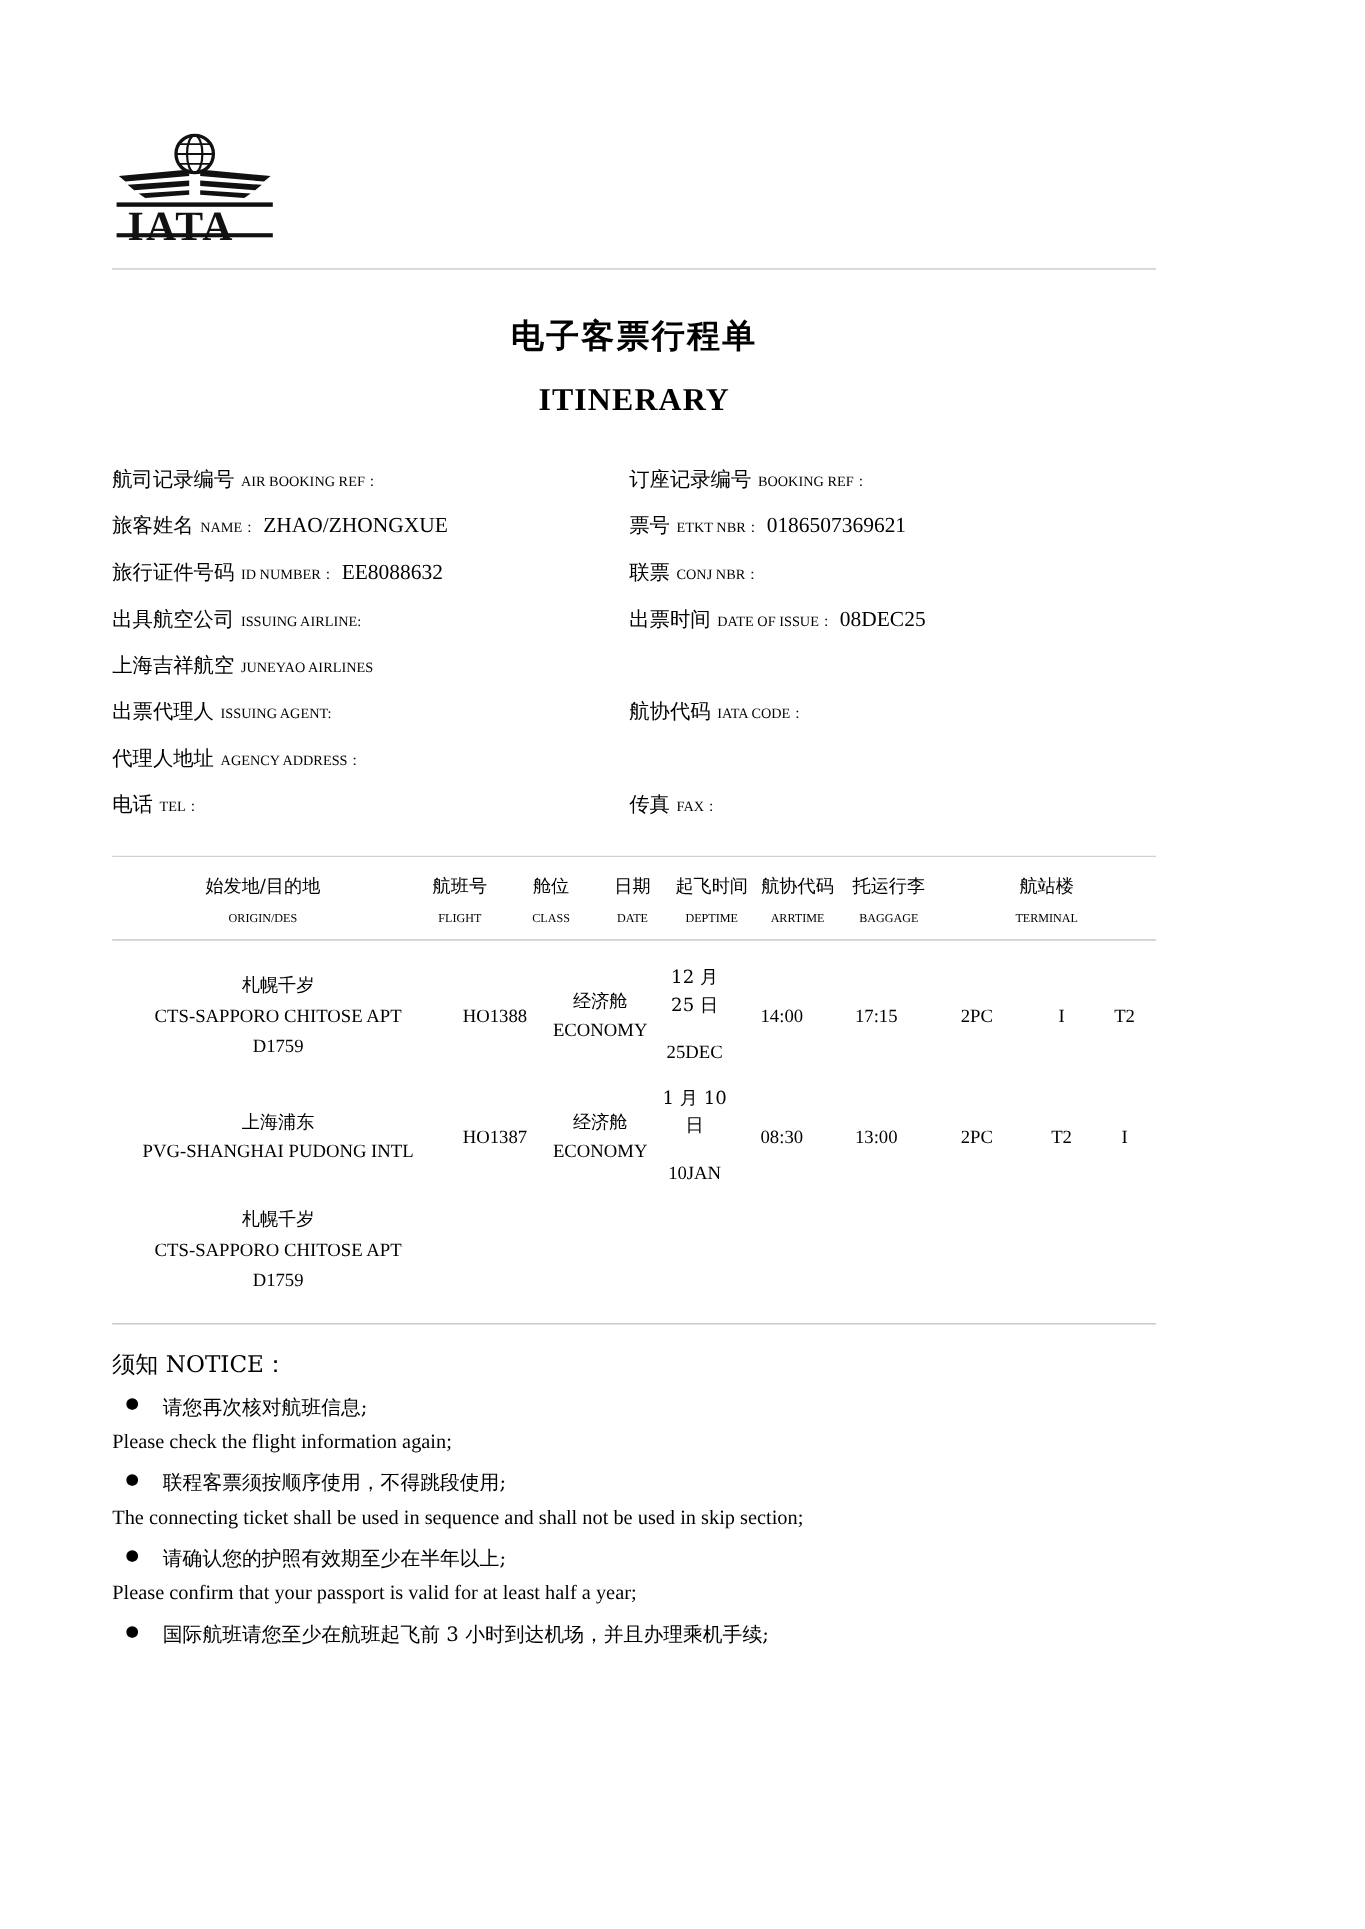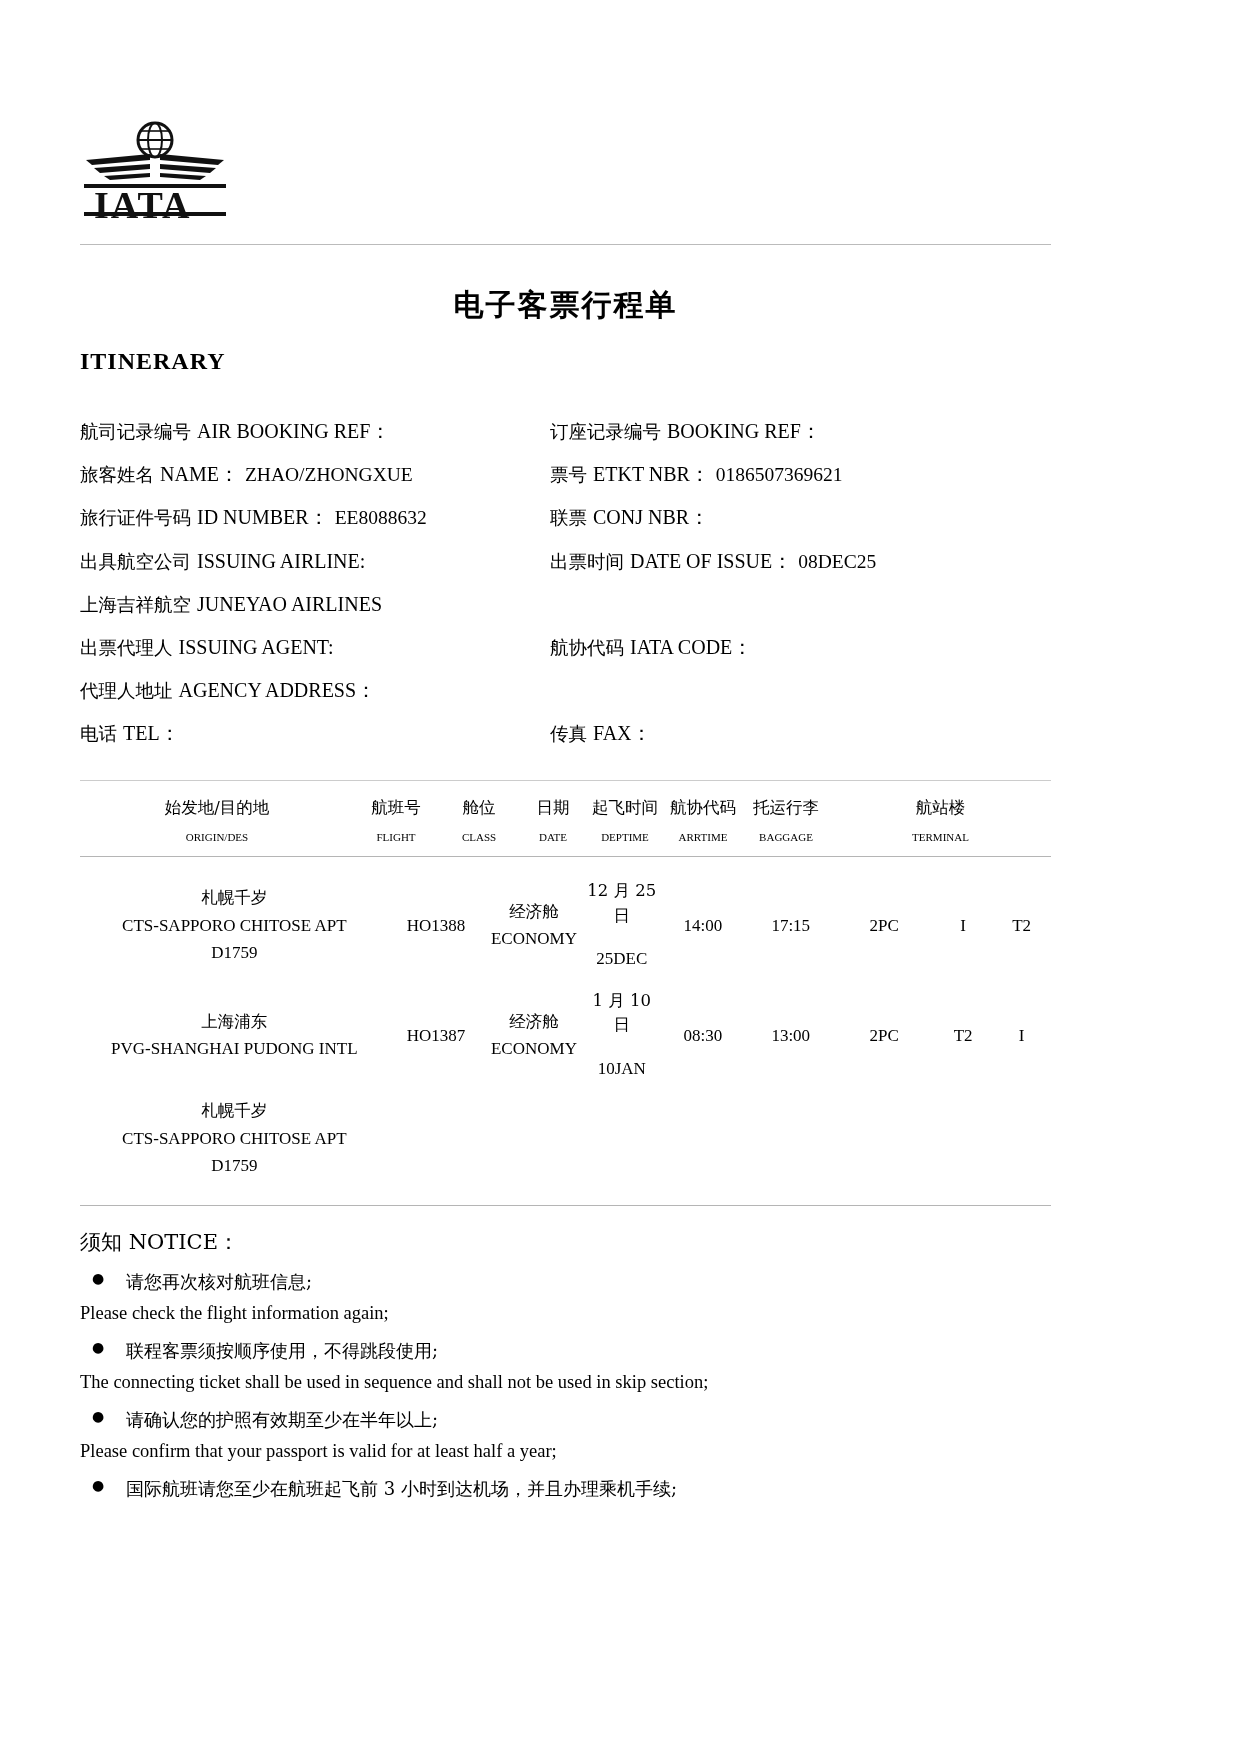--- a/index.html
+++ b/index.html
@@ -11,21 +11,21 @@
     width: 1241px;
     min-height: 1754px;
     font-family: "Liberation Serif", serif;
     color: #000000;
   }
   .page {
     position: relative;
     width: 1241px;
     min-height: 1754px;
     box-sizing: border-box;
-    padding: 120px 190px 60px 80px;
+    padding: 120px 190px 60px 102px;
   }
   
   .logo-block {
     margin-left: 0px;
     margin-bottom: 24px;
   }
   .iata-logo {
     width: 120px;
     height: 100px;
     position: relative;
@@ -49,21 +49,22 @@
   
   .title-cn {
     text-align: center;
     font-size: 30px;
     font-weight: bold;
     letter-spacing: 2px;
     margin: 18px 0 6px 0;
     font-family: "DejaVu Serif", serif;
   }
   .title-en {
-    font-size: 24px;
+    text-align: center;
+    font-size: 29px;
     font-weight: bold;
     letter-spacing: 1px;
     margin: 22px 0 40px 0;
     font-family: "Liberation Serif", serif;
   }
   
   .info-grid {
     display: grid;
     grid-template-columns: 470px 1fr;
     row-gap: 10px;
@@ -74,21 +75,21 @@
   }
   .info-cell {
     white-space: nowrap;
   }
   .cn {
     font-family: "DejaVu Serif", serif;
     font-size: 18.5px;
   }
   .en {
     font-family: "Liberation Serif", serif;
-    font-size: 20px;
+    font-size: 13px;
   }
   .val {
     font-family: "Liberation Serif", serif;
     font-size: 19.5px;
   }
   .info-cell .sp { display: inline-block; width: 6px; }
   
   .table-wrap {
     margin-top: 10px;
   }

